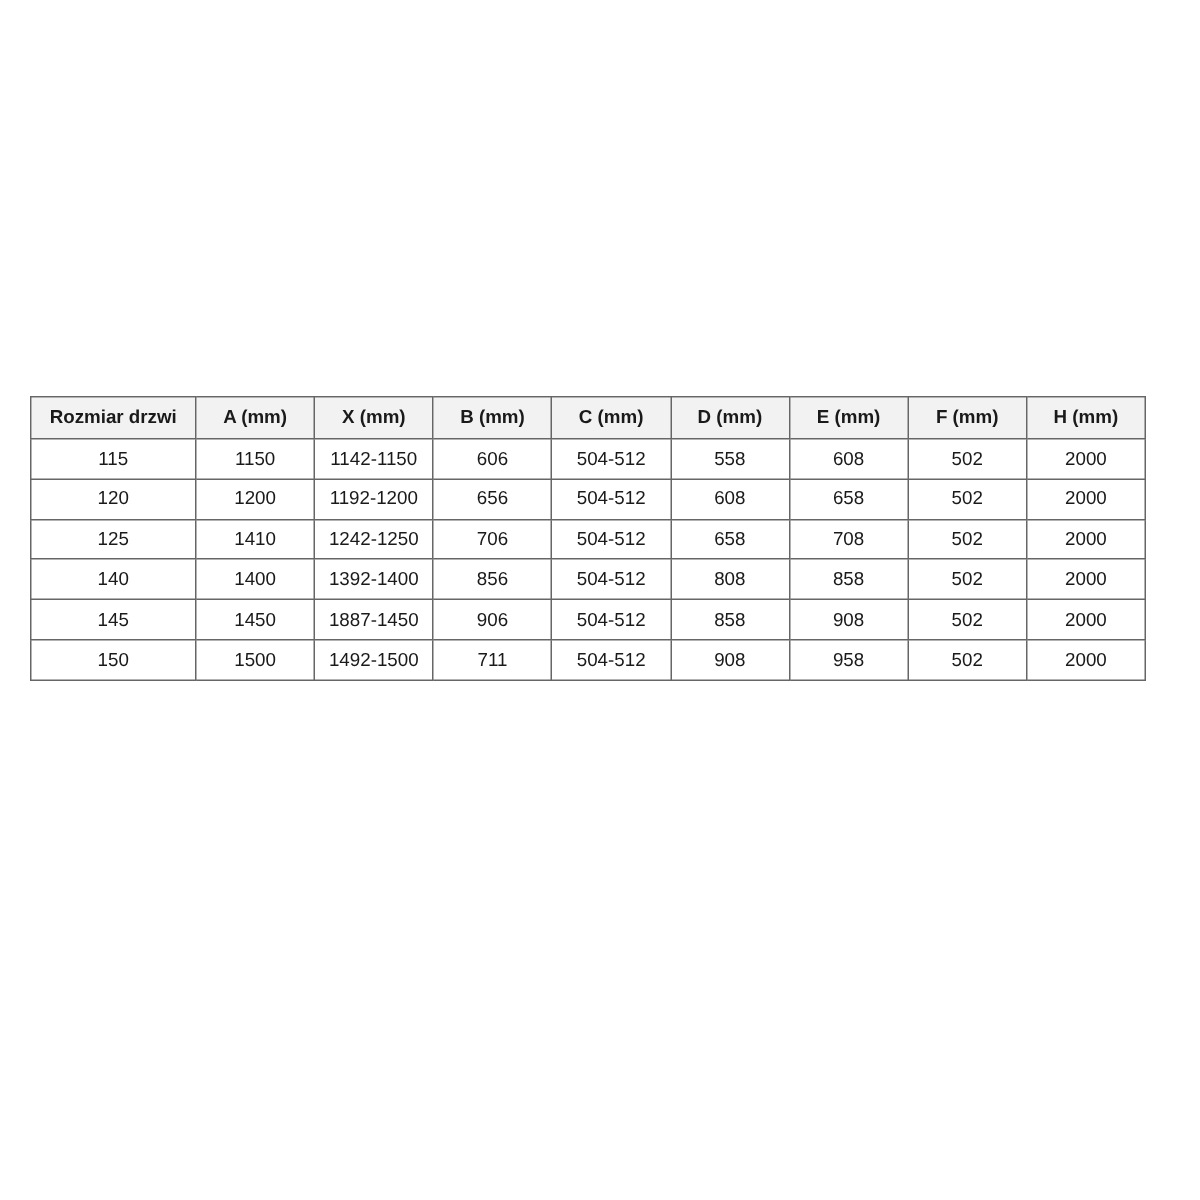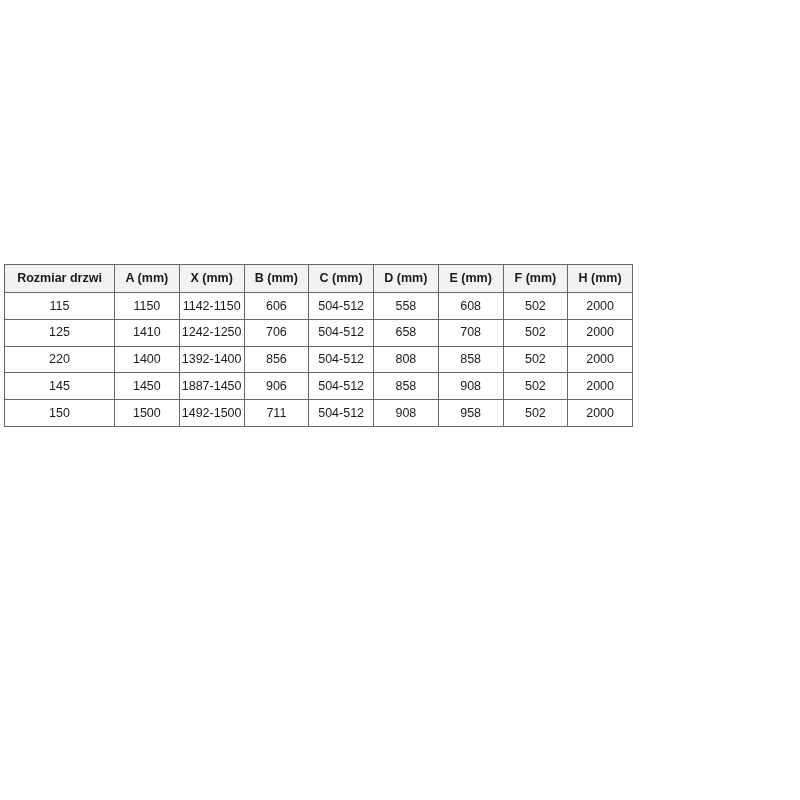--- a/index.html
+++ b/index.html
@@ -10,23 +10,23 @@
     width: 800px;
     height: 800px;
     background: #ffffff;
     position: relative;
     overflow: hidden;
     font-family: "Liberation Sans", sans-serif;
     color: var(--text-color, #1a1a1a);
   }
   .table-wrap {
     position: absolute;
-    left: 4px;
+    left: 20px;
     top: 264px;
-    width: 629px;
+    width: 744px;
   }
   table.spec-table {
     border-collapse: collapse;
     table-layout: fixed;
     width: 100%;
   }
   table.spec-table th,
   table.spec-table td {
     border: 1px solid var(--border-color, #666666);
     text-align: center;
@@ -84,32 +84,43 @@
           <td>1150</td>
           <td>1142-1150</td>
           <td>606</td>
           <td>504-512</td>
           <td>558</td>
           <td>608</td>
           <td>502</td>
           <td>2000</td>
         </tr>
         <tr>
+          <td>120</td>
+          <td>1200</td>
+          <td>1192-1200</td>
+          <td>656</td>
+          <td>504-512</td>
+          <td>608</td>
+          <td>658</td>
+          <td>502</td>
+          <td>2000</td>
+        </tr>
+        <tr>
           <td>125</td>
           <td>1410</td>
           <td>1242-1250</td>
           <td>706</td>
           <td>504-512</td>
           <td>658</td>
           <td>708</td>
           <td>502</td>
           <td>2000</td>
         </tr>
         <tr>
-          <td>220</td>
+          <td>140</td>
           <td>1400</td>
           <td>1392-1400</td>
           <td>856</td>
           <td>504-512</td>
           <td>808</td>
           <td>858</td>
           <td>502</td>
           <td>2000</td>
         </tr>
         <tr>

